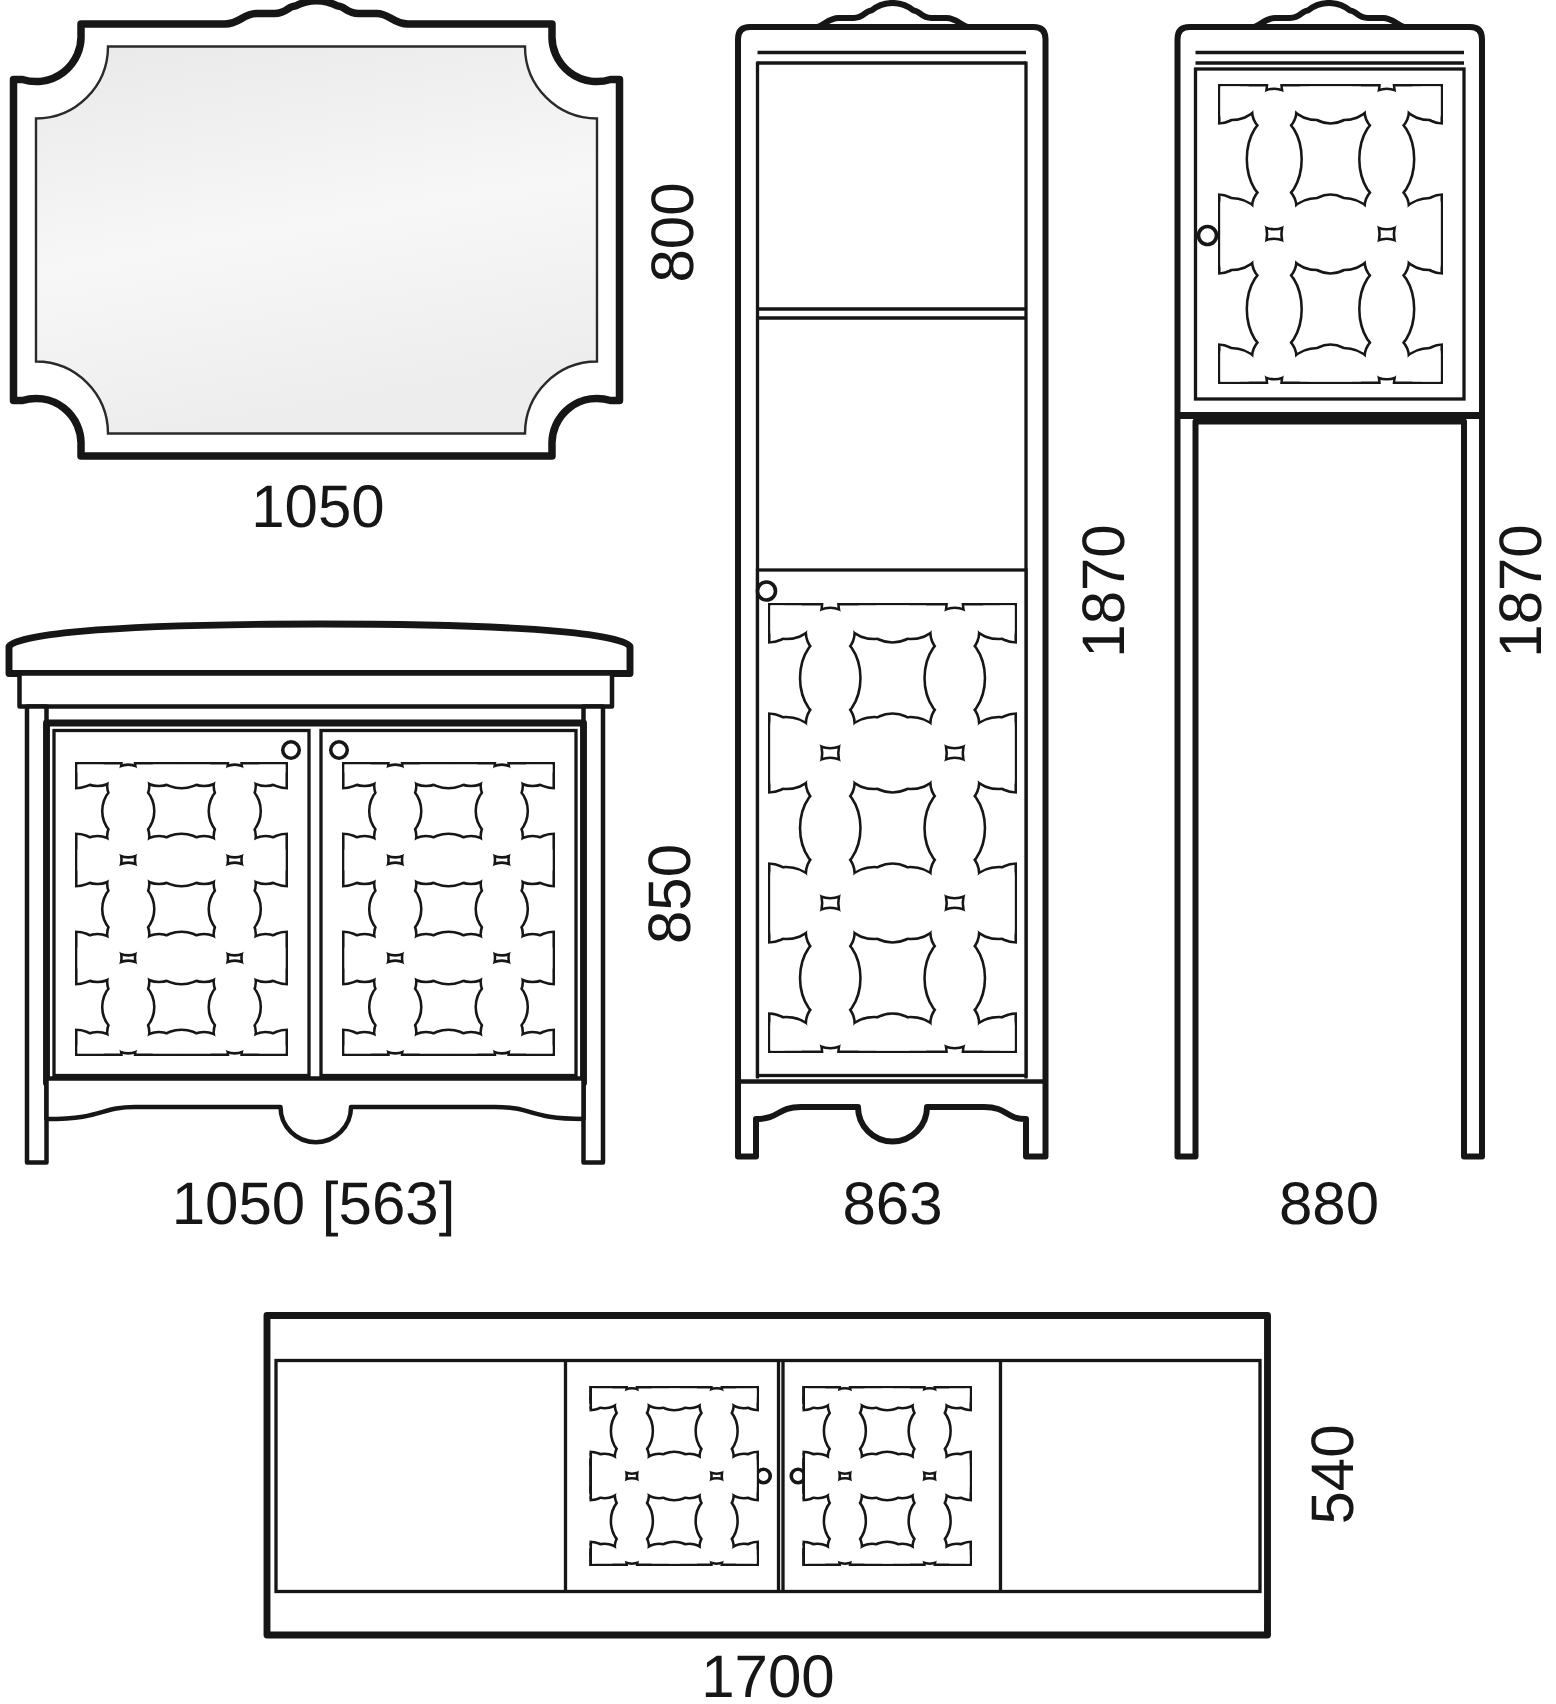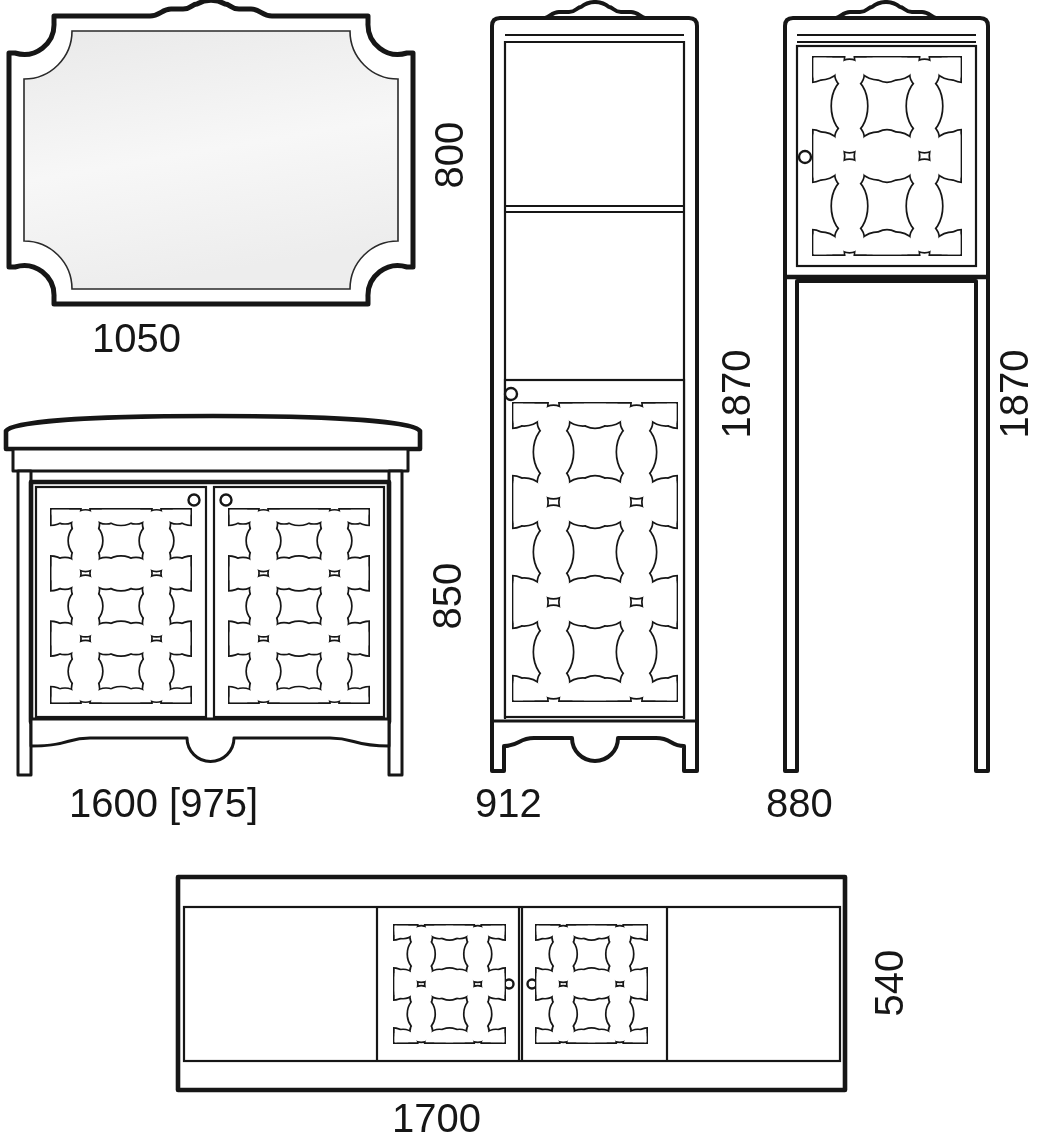--- a/index.html
+++ b/index.html
@@ -10,21 +10,21 @@
   
   .thick{fill:#ffffff;stroke:#161616;stroke-width:4.6;stroke-linejoin:round;}
   .frame{fill:none;stroke:#161616;stroke-width:5;stroke-linejoin:round;}
   .med{fill:#ffffff;stroke:#161616;stroke-width:3;stroke-linejoin:round;}
   .sil{fill:#ffffff;stroke:#161616;stroke-width:4;stroke-linejoin:round;}
   .thin{fill:none;stroke:#161616;stroke-width:2.2;}
   .thinw{fill:#ffffff;stroke:#161616;stroke-width:2.2;}
   .knob{fill:#ffffff;stroke:#161616;stroke-width:2.4;}
 
   .lbl{position:absolute;font:400 40px/1 "Liberation Sans", sans-serif;color:#161616;}
-  .hl{text-align:left;}
+  .hl{text-align:center;}
   .vl{transform:translate(-50%,-50%) rotate(-90deg);white-space:nowrap;}
 </style>
 </head>
 <body>
 
 <div id="page">
 
   <svg class="drawing" viewBox="0 0 1037 1136">
     <defs id="latdefs">
       <linearGradient id="glass" x1="0" y1="0" x2="0.25" y2="1">
@@ -717,24 +717,24 @@
             <circle cx="619.75" cy="1031.091" r="10.509"></circle>
             <ellipse cx="619.75" cy="1014" rx="13.13625" ry="16.56"></ellipse>
           </g>
         </g>
     </g>
   </svg>
 
   <div class="lbl hl" style="left:92px;top:318px;width:240px">1050</div>
   <div class="lbl vl" style="left:449px;top:155px">800</div>
 
-  <div class="lbl hl" style="left:69px;top:783px;width:280px">1600 [975]</div>
+  <div class="lbl hl" style="left:69px;top:783px;width:280px">1050 [563]</div>
   <div class="lbl vl" style="left:447px;top:596px">850</div>
 
-  <div class="lbl hl" style="left:475px;top:783px;width:240px">912</div>
+  <div class="lbl hl" style="left:475px;top:783px;width:240px">863</div>
   <div class="lbl vl" style="left:736px;top:394px">1870</div>
 
   <div class="lbl hl" style="left:766px;top:783px;width:240px">880</div>
   <div class="lbl vl" style="left:1014px;top:394px">1870</div>
 
   <div class="lbl hl" style="left:392px;top:1098px;width:240px">1700</div>
   <div class="lbl vl" style="left:889px;top:983px">540</div>
 </div>
 
 </body></html>

